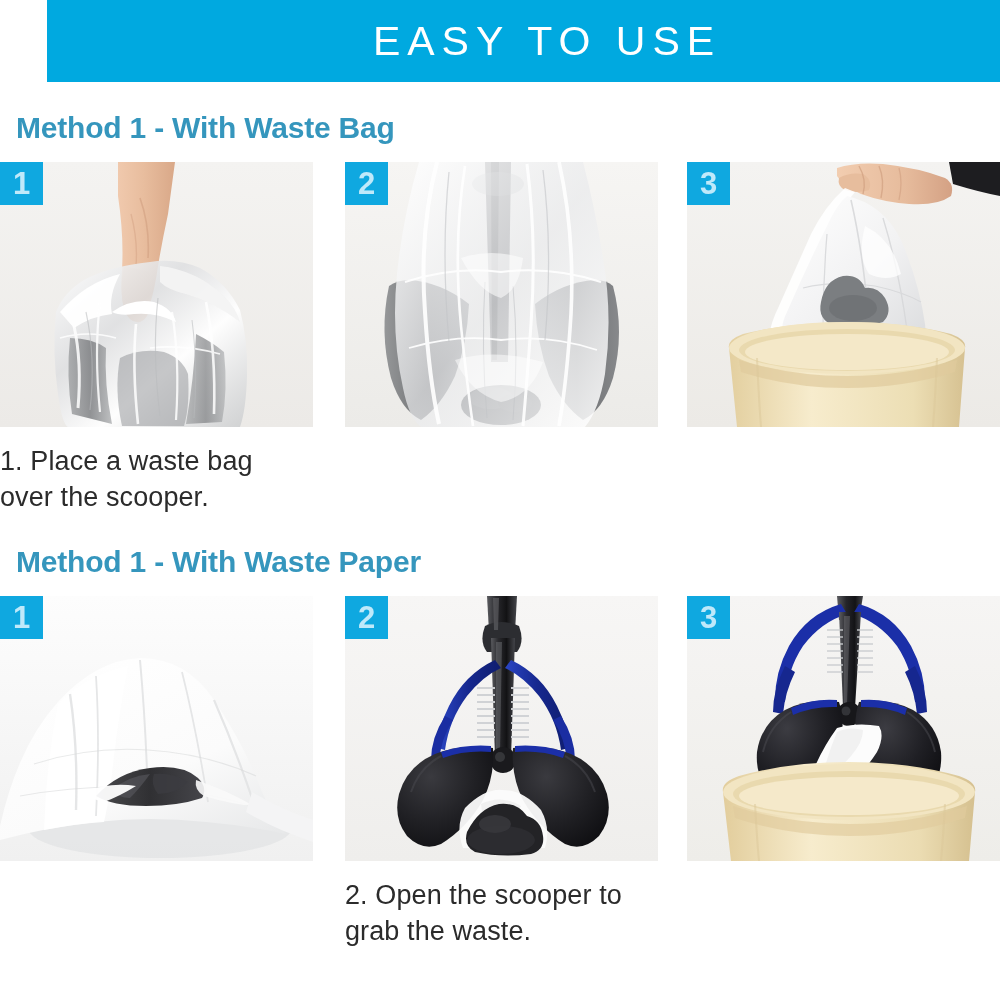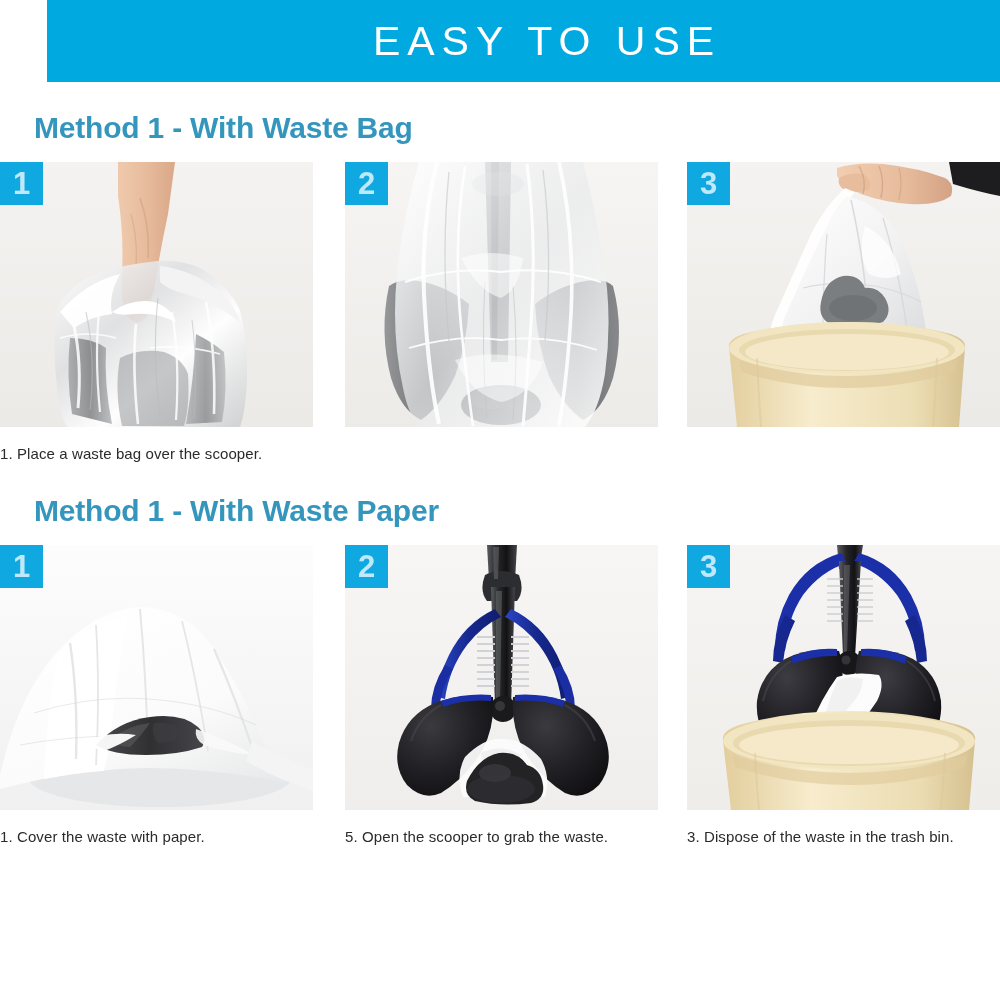--- a/index.html
+++ b/index.html
@@ -25,21 +25,21 @@
     line-height:1;
     white-space:nowrap;
   }
 
   
   .method-heading{
     color:#3596bd;
     font-size:30px;
     font-weight:bold;
     letter-spacing:-0.2px;
-    padding-left:34px;
+    padding-left:16px;
     white-space:nowrap;
   }
   #method1-heading{ margin-top:29px; }
   #method2-heading{ margin-top:30px; }
 
   
   .row{
     width:1000px;
     display:flex;
     margin-top:17px;
@@ -68,21 +68,21 @@
     background:#0fa8e0;
     color:#bfe9fa;
     font-size:31px;
     font-weight:bold;
     display:flex; align-items:center; justify-content:center;
     z-index:40;
     line-height:1;
   }
   .caption{
     margin-top:17px;
-    font-size:15px;
+    font-size:27px;
     line-height:1.32;
     color:#2b2b2b;
     letter-spacing:0.1px;
     padding-right:6px;
   }
 
   
   .scene{ position:absolute; inset:0; }
   .scene svg{ display:block; width:100%; height:100%; }
 </style>
@@ -356,21 +356,20 @@
           <path d="M154 178 Q172 176 188 186 Q176 198 158 198 Q150 188 154 178 Z" fill="#3c3c41" opacity="0.8"></path>
 
           <path d="M86 196 Q108 186 136 190 Q120 200 104 206 Q92 204 86 196 Z" fill="#ffffff" opacity="0.95"></path>
           <path d="M196 184 Q226 194 254 210 Q230 208 204 200 Q194 194 196 184 Z" fill="#fafafa" opacity="0.9"></path>
 
           <path d="M252 196 Q282 214 313 224 L313 246 Q276 234 246 216 Z" fill="#f4f4f5"></path>
         </svg>
       </div>
       <div class="badge">1</div>
     </div>
-    <div class="caption">1. Cover the waste with paper.</div>
   </div>
 
   <div class="panel p2">
     <div class="photo">
       <div class="scene">
         <svg viewBox="0 0 313 265" preserveAspectRatio="none">
           <defs>
             <linearGradient id="m2p2bg" x1="0" y1="0" x2="0" y2="1">
               <stop offset="0" stop-color="#f7f6f5"></stop>
                 <stop offset="1" stop-color="#efeeec"></stop>
@@ -432,21 +431,21 @@
           <path d="M136 208 Q156 198 176 210 Q166 230 152 240 Q138 228 136 208 Z" fill="#ededee" opacity="0.8"></path>
 
           <path d="M122 236 Q134 212 154 208 Q172 206 182 220 Q196 224 198 240 Q200 254 186 258
                    Q156 262 130 256 Q118 250 122 236 Z" fill="#232326"></path>
           <ellipse cx="156" cy="244" rx="34" ry="14" fill="#2c2c30"></ellipse>
           <ellipse cx="150" cy="228" rx="16" ry="9" fill="#37373c" opacity="0.9"></ellipse>
         </svg>
       </div>
       <div class="badge">2</div>
     </div>
-    <div class="caption">5. Open the scooper to grab the waste.</div>
+    <div class="caption">2. Open the scooper to grab the waste.</div>
   </div>
 
   <div class="panel p3">
     <div class="photo">
       <div class="scene">
         <svg viewBox="0 0 313 265" preserveAspectRatio="none">
           <defs>
             <linearGradient id="m2p3bg" x1="0" y1="0" x2="0" y2="1">
               <stop offset="0" stop-color="#f6f5f4"></stop>
                 <stop offset="1" stop-color="#eeede9"></stop>
@@ -513,15 +512,14 @@
           <ellipse cx="162" cy="196" rx="126" ry="28" fill="#f2e5c2"></ellipse>
           <ellipse cx="162" cy="198" rx="116" ry="23" fill="#e9d9ae"></ellipse>
           <ellipse cx="162" cy="200" rx="110" ry="19" fill="#f5e9ca"></ellipse>
           <path d="M46 210 Q102 228 162 228 Q224 228 280 210 L278 222 Q222 240 162 240 Q102 240 48 222 Z" fill="#e0cb9c" opacity="0.65"></path>
           <path d="M68 208 Q70 244 72 265" stroke="#dcc79a" stroke-width="2" fill="none" opacity="0.5"></path>
           <path d="M258 208 Q256 244 254 265" stroke="#dcc79a" stroke-width="2" fill="none" opacity="0.5"></path>
         </svg>
       </div>
       <div class="badge">3</div>
     </div>
-    <div class="caption">3. Dispose of the waste in the trash bin.</div>
   </div>
 </div>
 
 </body></html>

